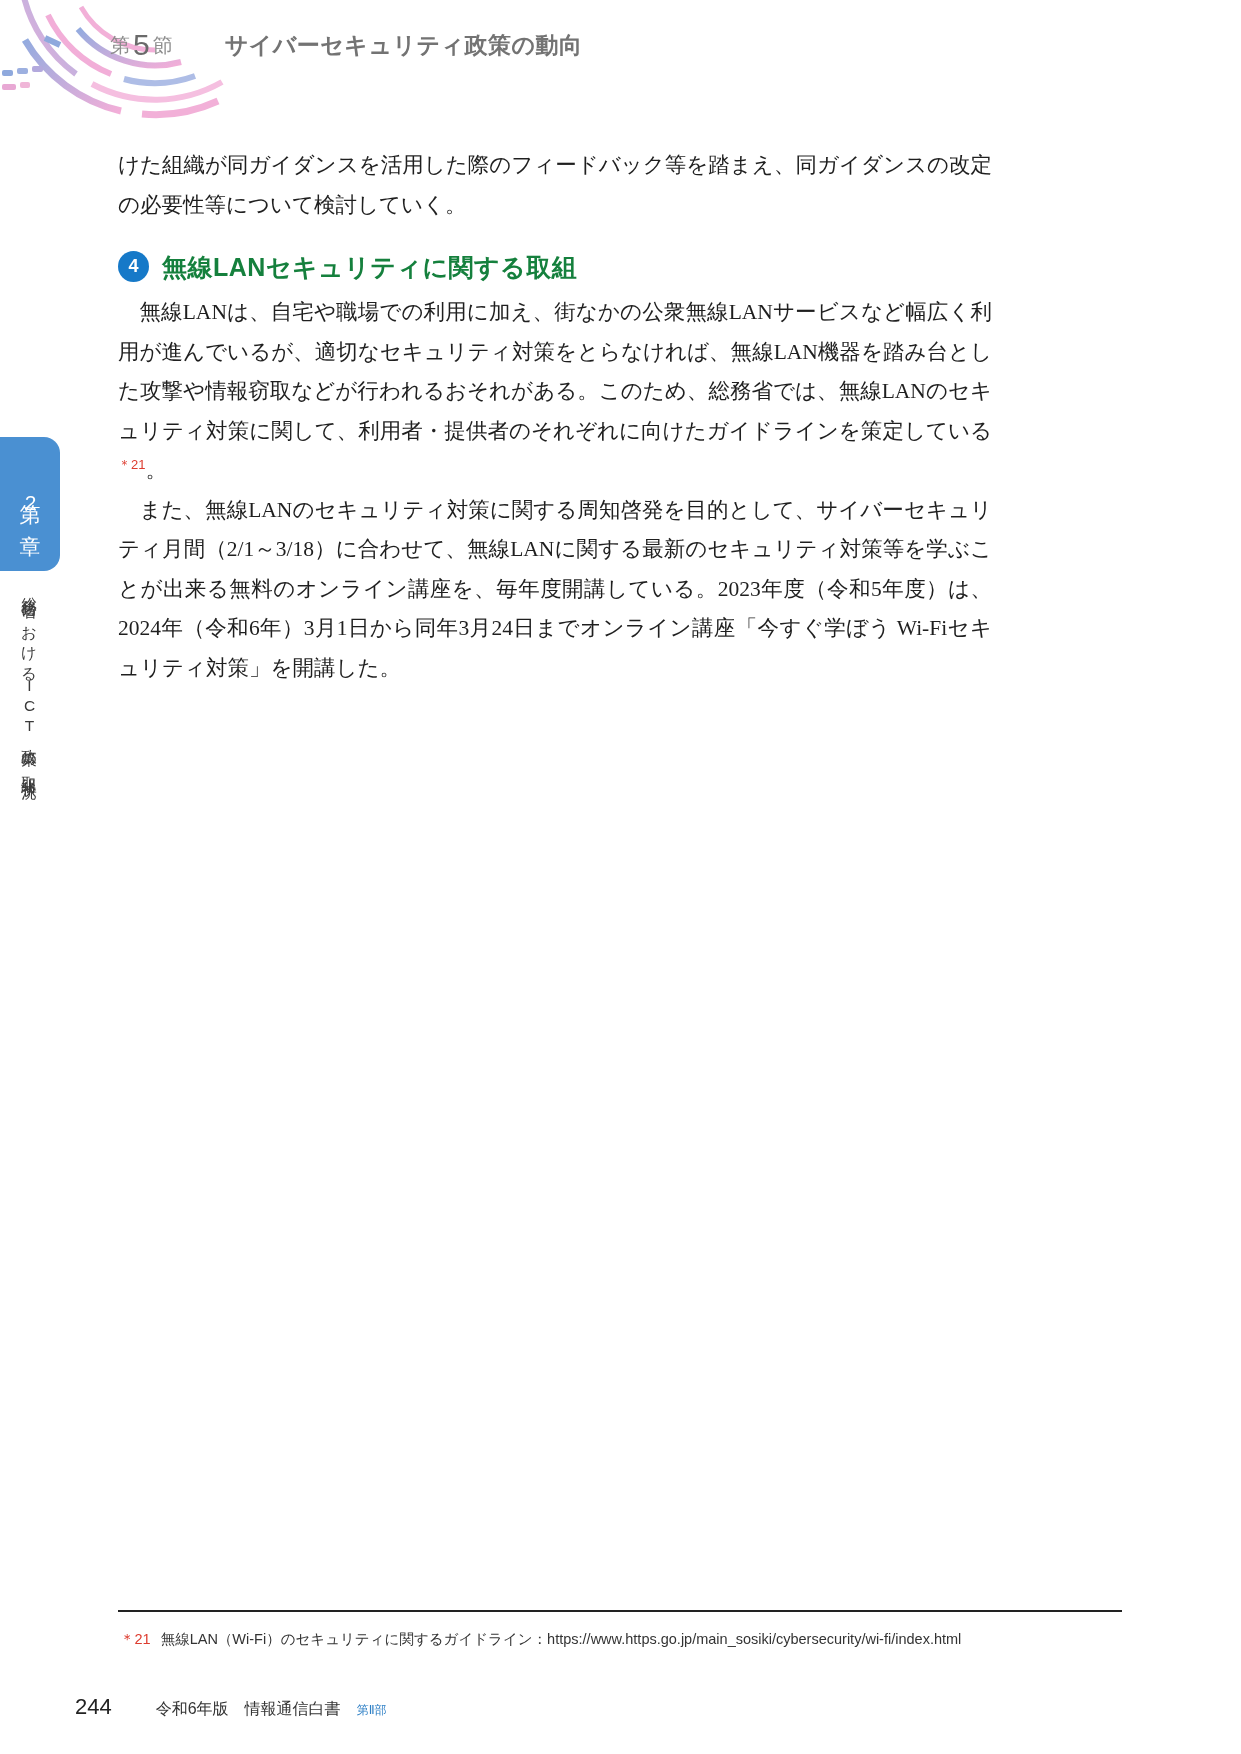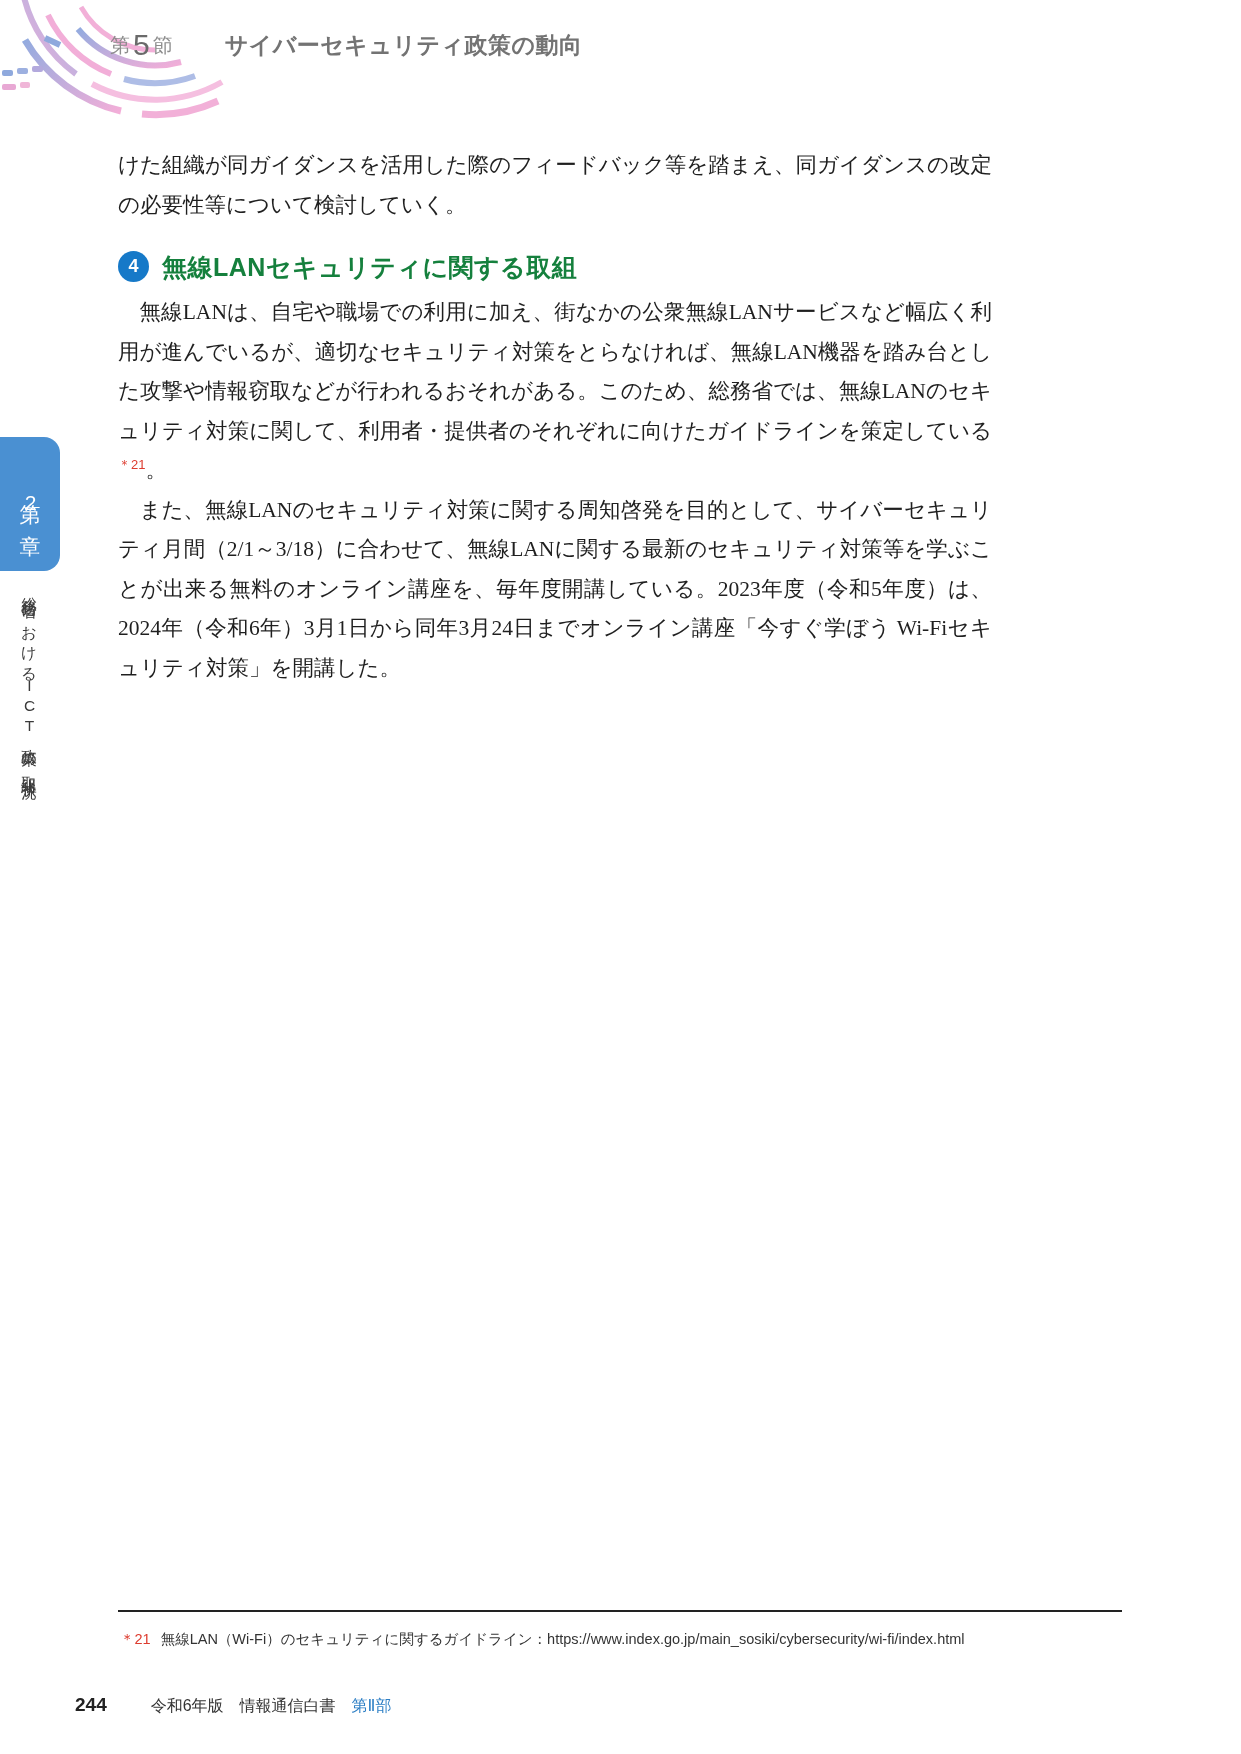--- a/index.html
+++ b/index.html
@@ -75,23 +75,23 @@
     display:flex;gap:10px;align-items:baseline;
   }
   .footnote .marker{color:#dd3b2e;}
   .footnote .url{color:#333;text-decoration:none;}
   
   .footer{
     position:absolute;left:75px;top:1694px;
     display:flex;align-items:baseline;
     font-family:"Liberation Sans","DejaVu Sans",sans-serif;
   }
-  .footer .pagenum{font-size:19px;font-weight:bold;color:#222;}
+  .footer .pagenum{font-size:22px;font-weight:normal;color:#222;}
   .footer .edition{font-size:16px;color:#333;margin-left:44px;}
-  .footer .part{font-size:16px;color:#2d7fc5;margin-left:16px;}
+  .footer .part{font-size:12px;color:#2d7fc5;margin-left:16px;}
 </style>
 </head>
 <body>
 
 <svg class="deco" width="245" height="130" viewBox="0 0 245 130">
   <defs>
     <linearGradient id="gpb" x1="1" y1="1" x2="0" y2="0">
       <stop offset="0" stop-color="#f3aed8"></stop>
         <stop offset="1" stop-color="#93abdf"></stop>
     </linearGradient>
@@ -141,20 +141,20 @@
   </div>
 
   <p class="para"><span>無線LANは、自宅や職場での利用に加え、街なかの公衆無線LANサービスなど幅広く利用が進んでいるが、適切なセキュリティ対策をとらなければ、無線LAN機器を踏み台とした攻撃や情報窃取などが行われるおそれがある。このため、総務省では、無線LANのセキュリティ対策に関して、利用者・提供者のそれぞれに向けたガイドラインを策定している</span><span class="fn-ref">＊21</span><span>。</span></p>
 
   <p class="para">また、無線LANのセキュリティ対策に関する周知啓発を目的として、サイバーセキュリティ月間（2/1～3/18）に合わせて、無線LANに関する最新のセキュリティ対策等を学ぶことが出来る無料のオンライン講座を、毎年度開講している。2023年度（令和5年度）は、2024年（令和6年）3月1日から同年3月24日までオンライン講座「今すぐ学ぼう Wi-Fiセキュリティ対策」を開講した。</p>
 </div>
 
 <div class="footnote-rule"></div>
 <div class="footnote">
   <span class="marker">＊21</span>
-  <span><span>無線LAN（Wi-Fi）のセキュリティに関するガイドライン：</span><a class="url" href="#">https://www.index.go.jp/main_sosiki/cybersecurity/wi-fi/index.html</a></span>
+  <span><span>無線LAN（Wi-Fi）のセキュリティに関するガイドライン：</span><a class="url" href="#">https://www.https.go.jp/main_sosiki/cybersecurity/wi-fi/index.html</a></span>
 </div>
 
 <div class="footer">
   <span class="pagenum">244</span>
   <span class="edition">令和6年版　情報通信白書</span>
   <span class="part">第Ⅱ部</span>
 </div>
 
 </body></html>

